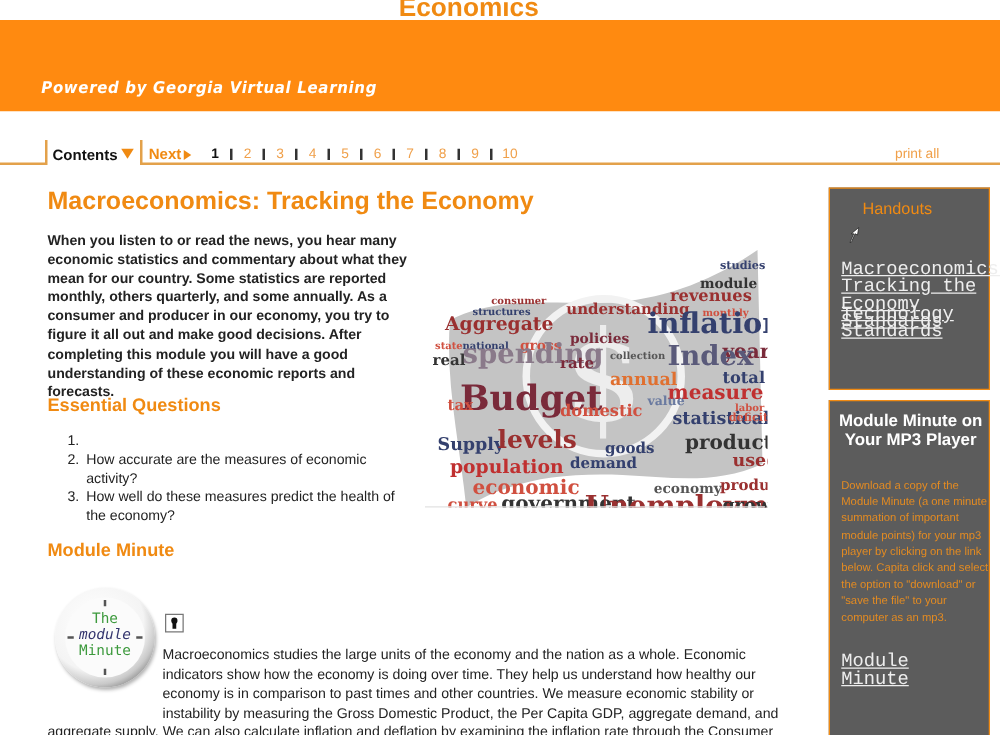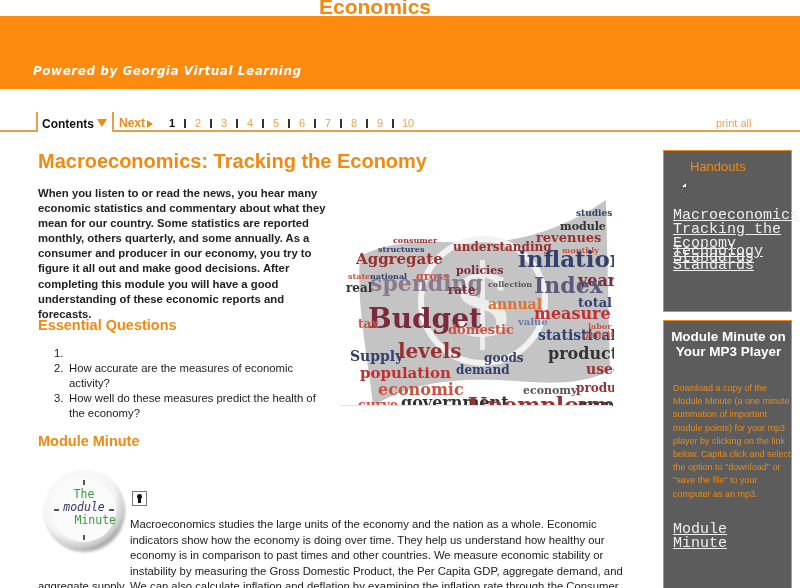--- a/index.html
+++ b/index.html
@@ -89,21 +89,21 @@
     .clock-face {
       position: absolute; left: 8px; top: 8px; width: 64px; height: 64px; border-radius: 50%;
       background: #fbfbfb;
     }
     .clock-text {
       position: absolute; left: 0; top: 10px; width: 64px; text-align: center;
       font-family: "DejaVu Sans Mono", monospace; font-size: 11.5px; line-height: 13px;
     }
     .clock-text .t1 { color: #3d9a3d; display: block; }
     .clock-text .t2 { color: #34356e; display: block; font-style: italic; }
-    .clock-text .t3 { color: #3d9a3d; display: block; text-align: right; }
+    .clock-text .t3 { color: #3d9a3d; display: block; }
     .tick { position: absolute; background: #555; }
     .audio-icon {
       position: absolute; left: 132px; top: 491px; width: 15px; height: 15px;
       border: 1px solid #777; background: #fff; cursor: pointer;
     }
     .audio-icon::before {
       content: ""; position: absolute; left: 4px; top: 2px; width: 5px; height: 5px; border-radius: 50%; background: #111;
     }
     .audio-icon::after {
       content: ""; position: absolute; left: 5px; top: 6px; width: 3px; height: 5px; background: #111;

